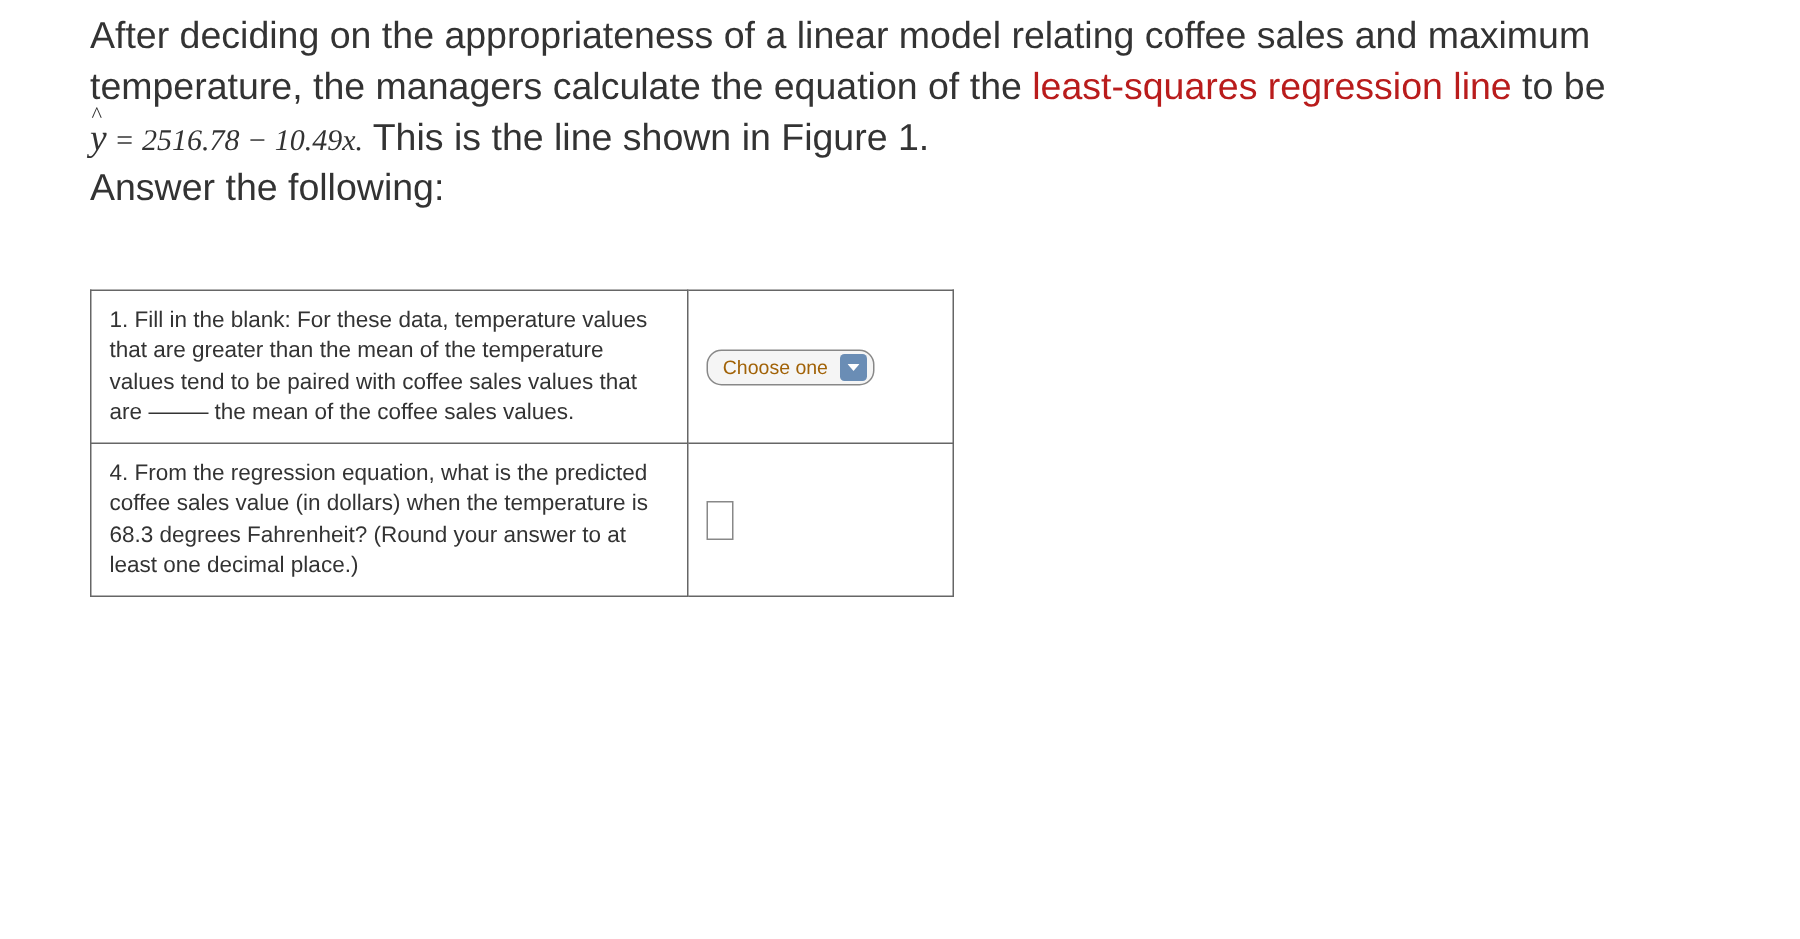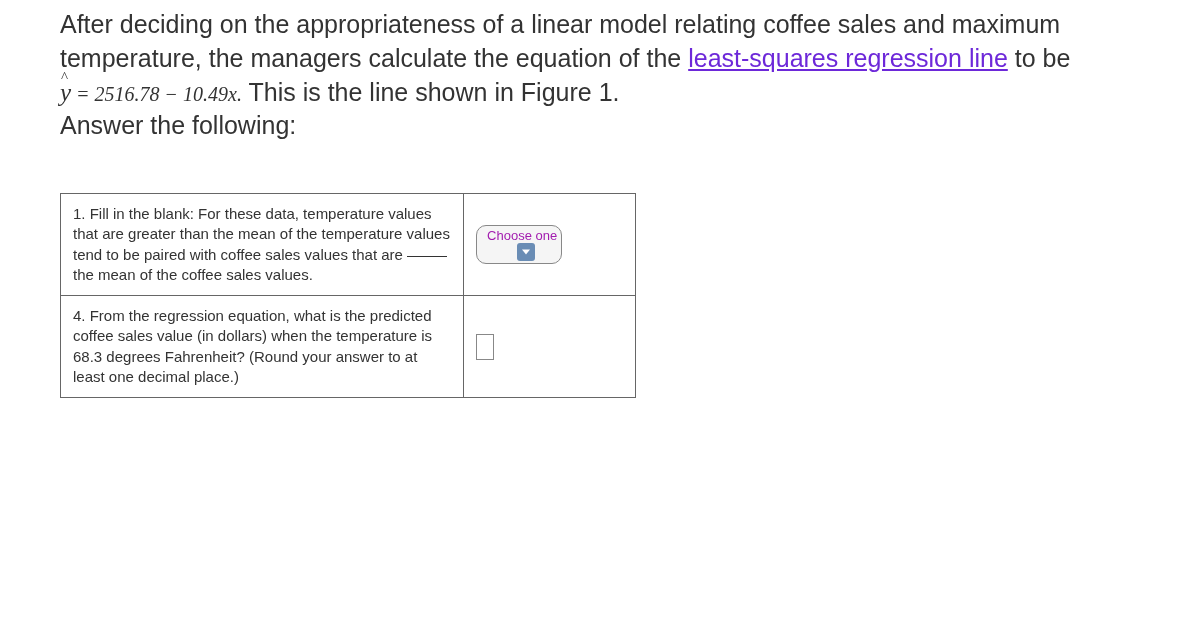--- a/index.html
+++ b/index.html
@@ -17,22 +17,21 @@
     .content {
       padding: 8px 60px 20px 60px;
     }
     .intro-text {
       font-size: 25px;
       color: #333333;
       line-height: 1.35;
       margin-bottom: 50px;
     }
     .link {
-      color: #6d28d9;
-      text-decoration: underline;
+      color: #b91c1c;
     }
     .equation {
       font-family: 'Times New Roman', Times, serif;
       font-style: italic;
       position: relative;
       white-space: nowrap;
     }
     .yhat {
       position: relative;
       display: inline-block;
@@ -68,23 +67,22 @@
       padding-left: 15px;
     }
     .select-wrap {
       display: inline-flex;
       align-items: center;
       border: 1px solid #888888;
       border-radius: 10px;
       background: #f5f5f5;
       padding: 2px 4px 2px 10px;
       font-size: 13px;
-      color: #a21caf;
+      color: #a16207;
       cursor: pointer;
-      flex-direction: column;
     }
     .select-wrap .arrow-box {
       background: #6a8db5;
       border-radius: 3px;
       width: 18px;
       height: 18px;
       display: inline-flex;
       align-items: center;
       justify-content: center;
       margin-left: 8px;

